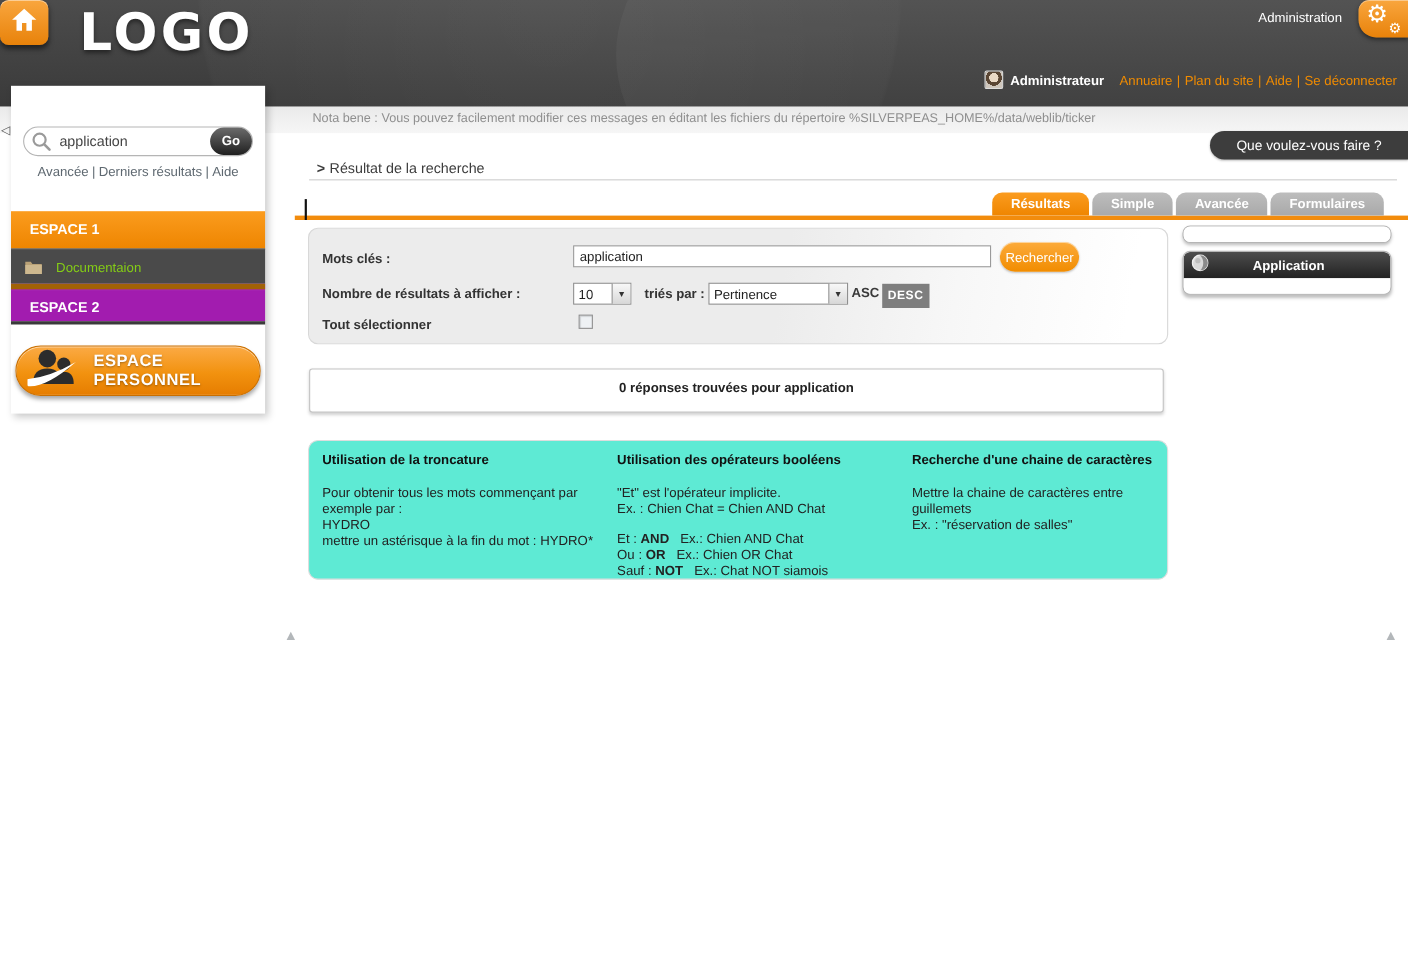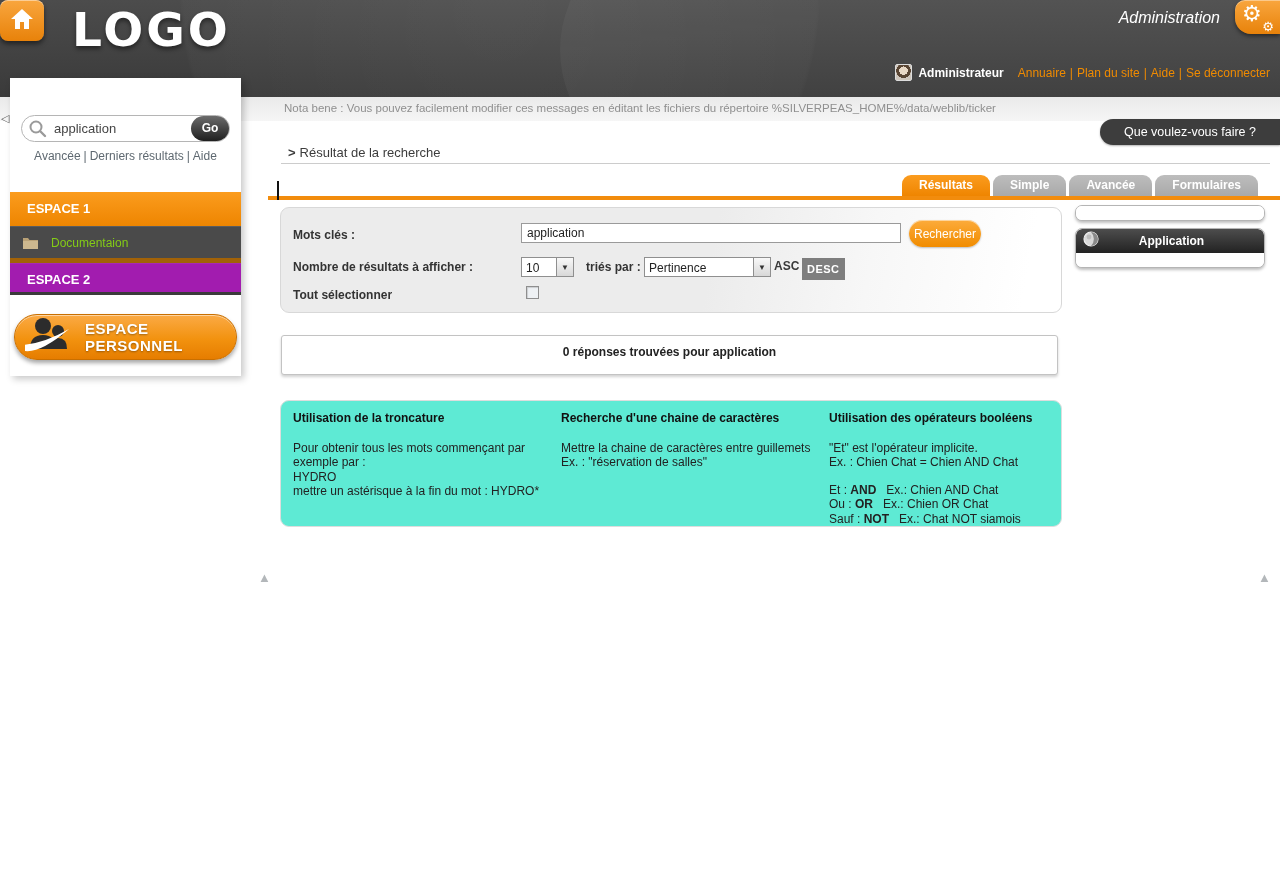--- a/index.html
+++ b/index.html
@@ -9,21 +9,21 @@
   .header { position:absolute; left:0; top:0; width:1280px; height:97px;
     background:linear-gradient(#4c4c4c,#3a3a3a); overflow:hidden; }
   .header::before { content:""; position:absolute; left:180px; top:-330px; width:640px; height:640px;
     border-radius:50%; background:radial-gradient(circle, rgba(255,255,255,0.06), rgba(255,255,255,0.02) 70%, transparent 71%); }
   .header::after { content:""; position:absolute; left:560px; top:-180px; width:900px; height:460px;
     border-radius:50%; background:rgba(255,255,255,0.04); }
   .home-btn { position:absolute; left:0; top:0; width:44px; height:41px; z-index:5;
     background:linear-gradient(#f9a63e,#e8820a); border-radius:8px; box-shadow:0 3px 5px rgba(0,0,0,.5), inset 0 1px 0 rgba(255,255,255,.45); cursor:pointer; display:flex; align-items:center; justify-content:center; }
   .logo { position:absolute; left:72px; top:2px; z-index:4; font-family:"DejaVu Sans", sans-serif; font-weight:800;
     font-size:47px; color:#fff; letter-spacing:3px; text-shadow:0 3px 4px rgba(0,0,0,.45); }
-  .admin-label { position:absolute; right:60px; top:9px; color:#fff; font-size:16px; z-index:6; cursor:pointer;font-style:italic; }
+  .admin-label { position:absolute; right:60px; top:9px; color:#fff; font-size:12px; z-index:6; cursor:pointer; }
   .gear-btn { position:absolute; right:0; top:0; width:45px; height:34px; z-index:6;
     background:linear-gradient(#f9a63e,#e8820a); border-radius:10px 0 0 16px; box-shadow:0 2px 4px rgba(0,0,0,.5), inset 0 1px 0 rgba(255,255,255,.4); cursor:pointer; }
   .gear-btn .g1 { position:absolute; left:7px; top:1px; font-family:"DejaVu Sans", sans-serif; font-size:22px; color:#fff; }
   .gear-btn .g2 { position:absolute; right:6px; bottom:0px; font-family:"DejaVu Sans", sans-serif; font-size:13px; color:#fff; }
   .user-row { position:absolute; right:10px; top:64px; z-index:6; display:flex; align-items:center; font-size:12px; }
   .avatar { width:17px; height:17px; border:1px solid #ddd; border-radius:2px; margin-right:6px;
     background:radial-gradient(circle at 50% 38%, #e9d9c6 0 35%, #5a4634 36% 60%, #cfc7bd 61%); }
   .user-name { color:#fff; font-weight:bold; margin-right:14px; }
   .user-links { color:#f08b00; }
   .user-links span.lnk { cursor:pointer; }
@@ -239,38 +239,38 @@
 
 <div class="help-panel">
   <div class="help-col">
     <h3>Utilisation de la troncature</h3>
     <div>Pour obtenir tous les mots commençant par</div>
     <div>exemple par :</div>
     <div>HYDRO</div>
     <div>mettre un astérisque à la fin du mot : HYDRO*</div>
   </div>
   <div class="help-col">
-    <h3>Recherche d'une chaine de caractères</h3>
-    <div>Mettre la chaine de caractères entre guillemets</div>
-    <div>Ex. : "réservation de salles"</div>
-  </div>
-  <div class="help-col">
     <h3>Utilisation des opérateurs booléens</h3>
     <div>"Et" est l'opérateur implicite.</div>
     <div>Ex. : Chien Chat = Chien AND Chat</div>
     <div class="gap"></div>
     <div class="op-line">
       <span>Et : </span><span class="op">AND</span><span class="ex">Ex.: Chien AND Chat</span>
     </div>
     <div class="op-line">
       <span>Ou : </span><span class="op">OR</span><span class="ex">Ex.: Chien OR Chat</span>
     </div>
     <div class="op-line">
       <span>Sauf : </span><span class="op">NOT</span><span class="ex">Ex.: Chat NOT siamois</span>
     </div>
+  </div>
+  <div class="help-col">
+    <h3>Recherche d'une chaine de caractères</h3>
+    <div>Mettre la chaine de caractères entre guillemets</div>
+    <div>Ex. : "réservation de salles"</div>
   </div>
 </div>
 
 <div class="facets">
   <div class="facet">
     <div class="facet-body"></div>
   </div>
   <div class="facet">
     <div class="facet-head">
       <span class="ficon">

